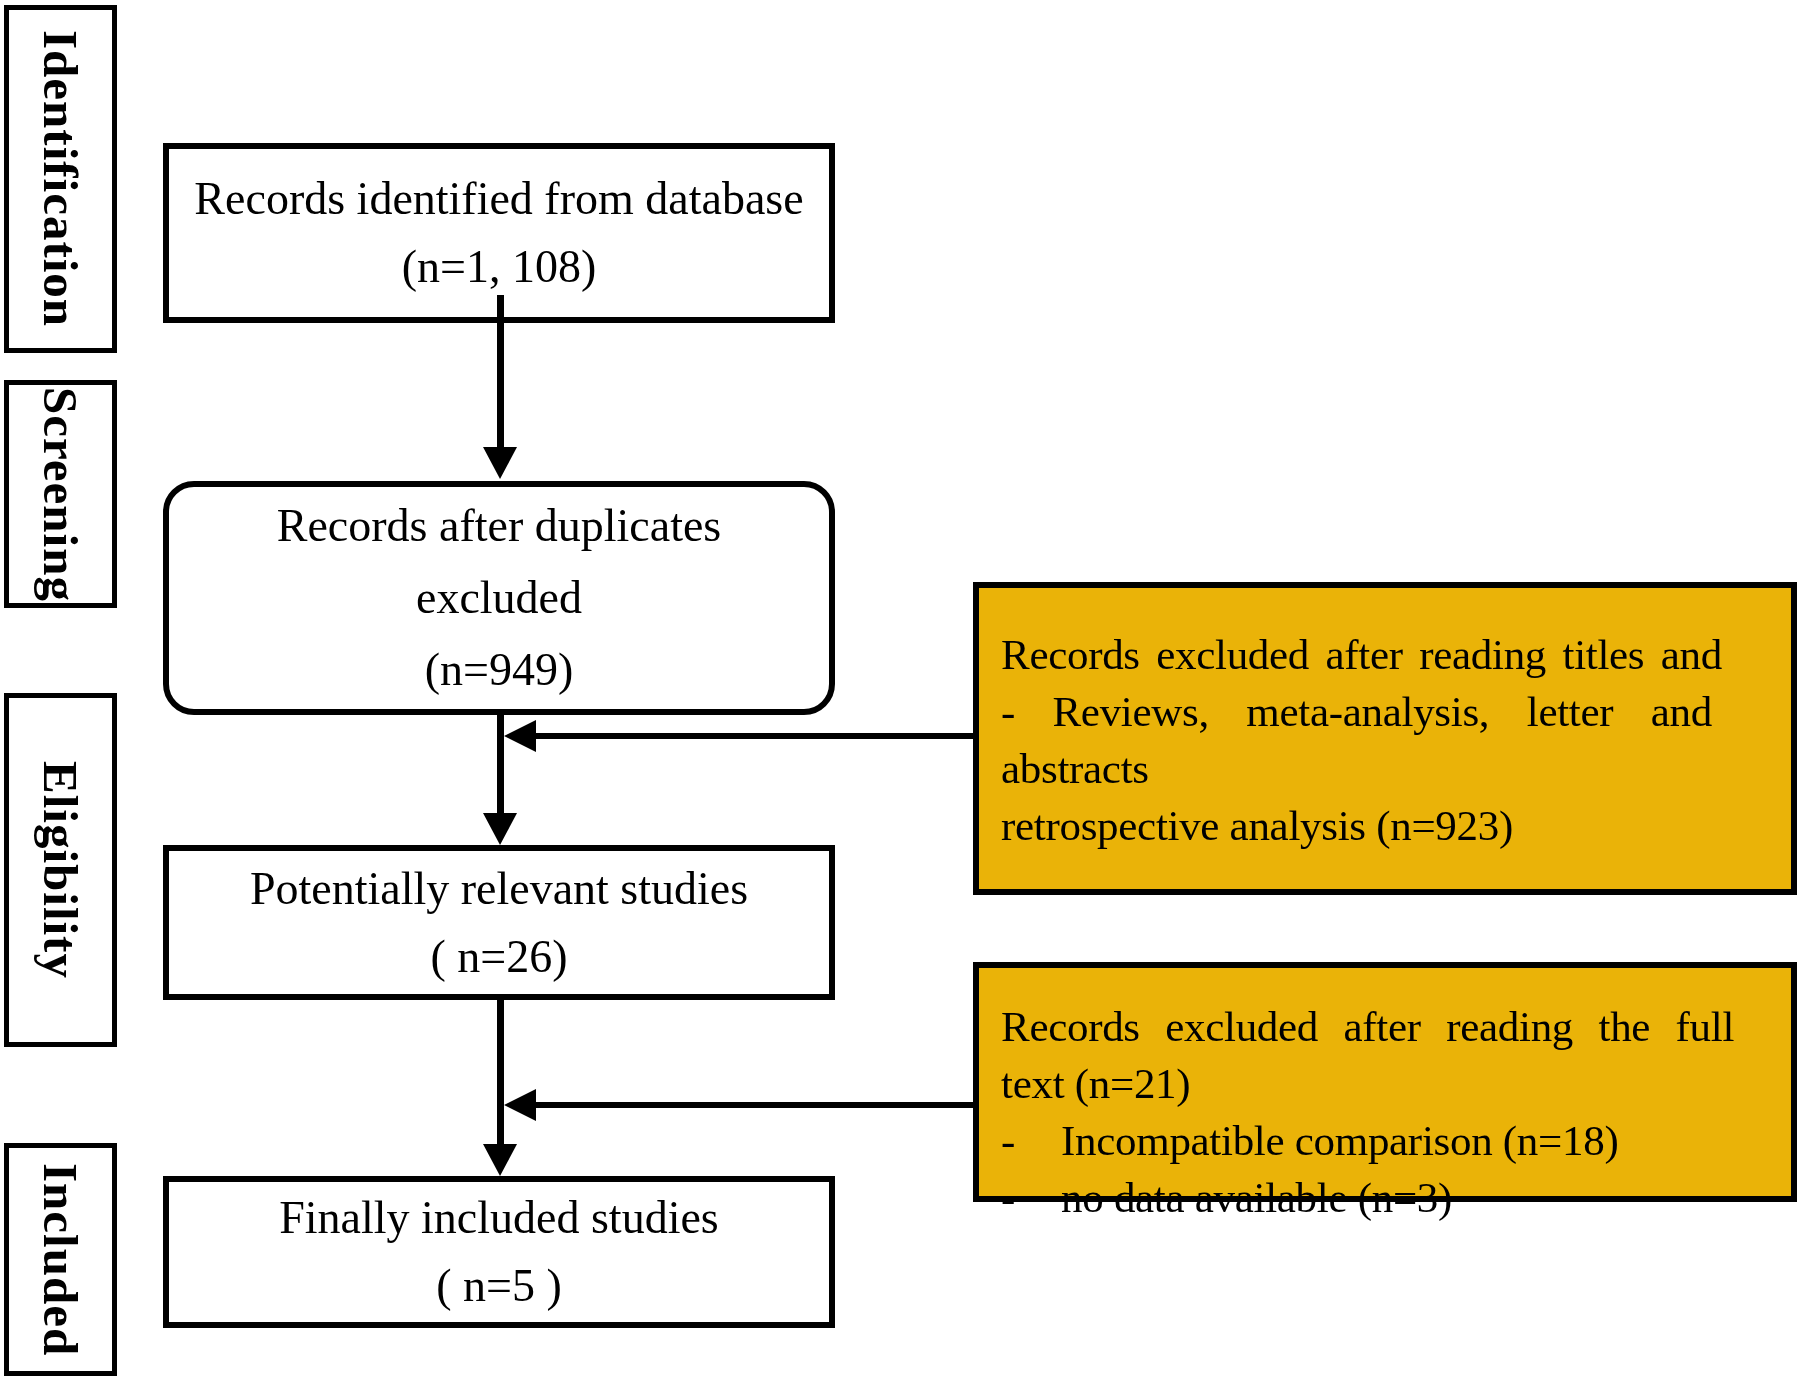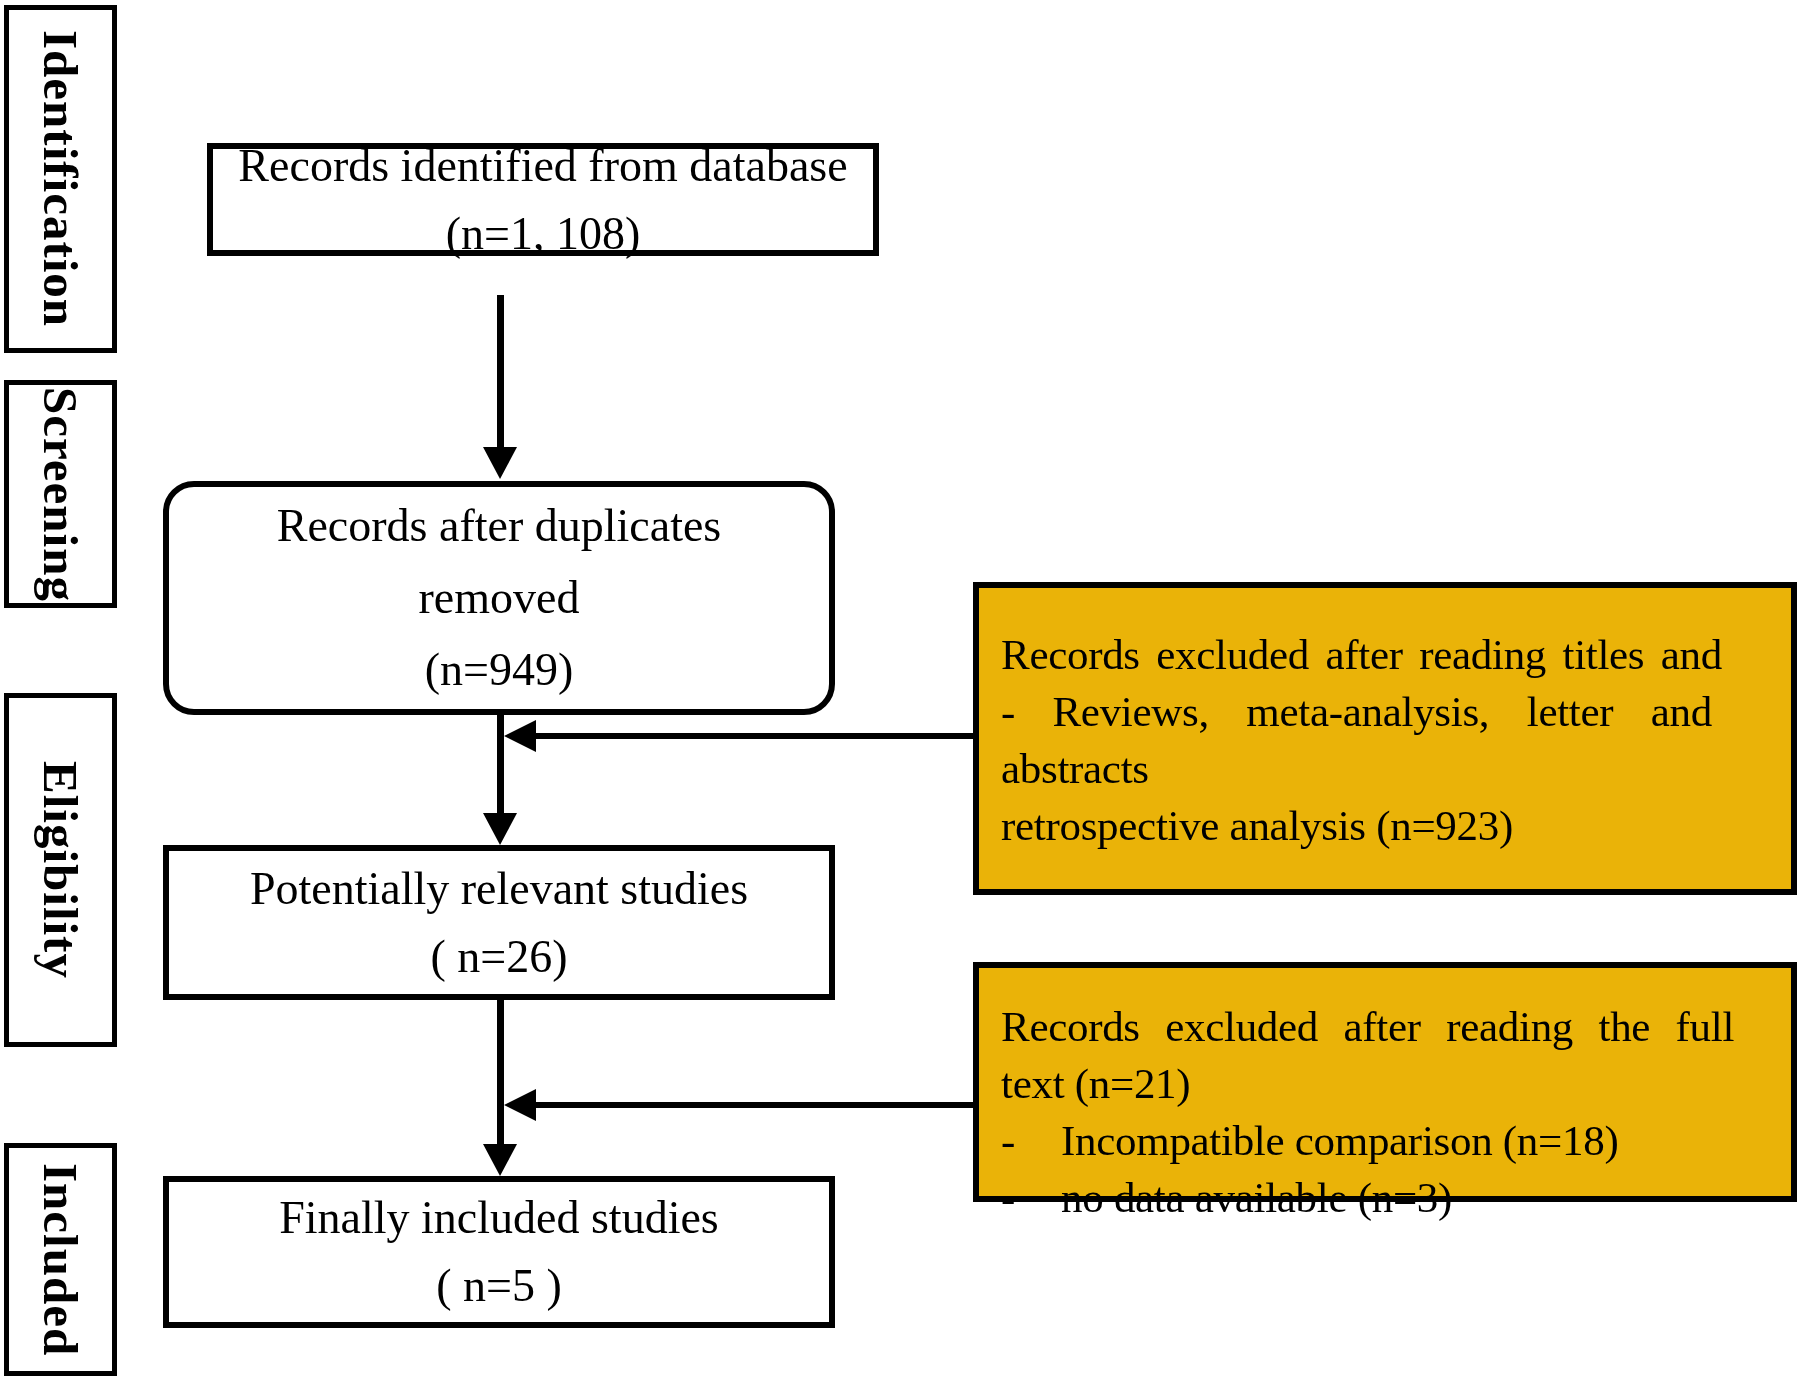--- a/index.html
+++ b/index.html
@@ -65,28 +65,28 @@
 <div class="abs stage-box" style="top:380px; height:228px;">
   <span class="stage-label">Screening</span>
 </div>
 <div class="abs stage-box" style="top:693px; height:354px;">
   <span class="stage-label">Eligibility</span>
 </div>
 <div class="abs stage-box" style="top:1143px; height:233px;">
   <span class="stage-label">Included</span>
 </div>
 
-<div class="abs flow-box" style="top:143px; height:113px;margin-left:44px;">
+<div class="abs flow-box" style="top:143px; height:180px;">
   <div class="flow-line">Records identified from database</div>
   <div class="flow-line">(n=1, 108)</div>
 </div>
 
 <div class="abs flow-box" style="top:481px; height:234px;border-radius:31px;">
   <div class="flow-line" style="line-height:72px;">Records after duplicates</div>
-  <div class="flow-line" style="line-height:72px;">removed</div>
+  <div class="flow-line" style="line-height:72px;">excluded</div>
   <div class="flow-line" style="line-height:72px;">(n=949)</div>
 </div>
 
 <div class="abs flow-box" style="top:845px; height:155px;">
   <div class="flow-line">Potentially relevant studies</div>
   <div class="flow-line">( n=26)</div>
 </div>
 
 <div class="abs flow-box" style="top:1176px; height:152px;">
   <div class="flow-line">Finally included studies</div>

